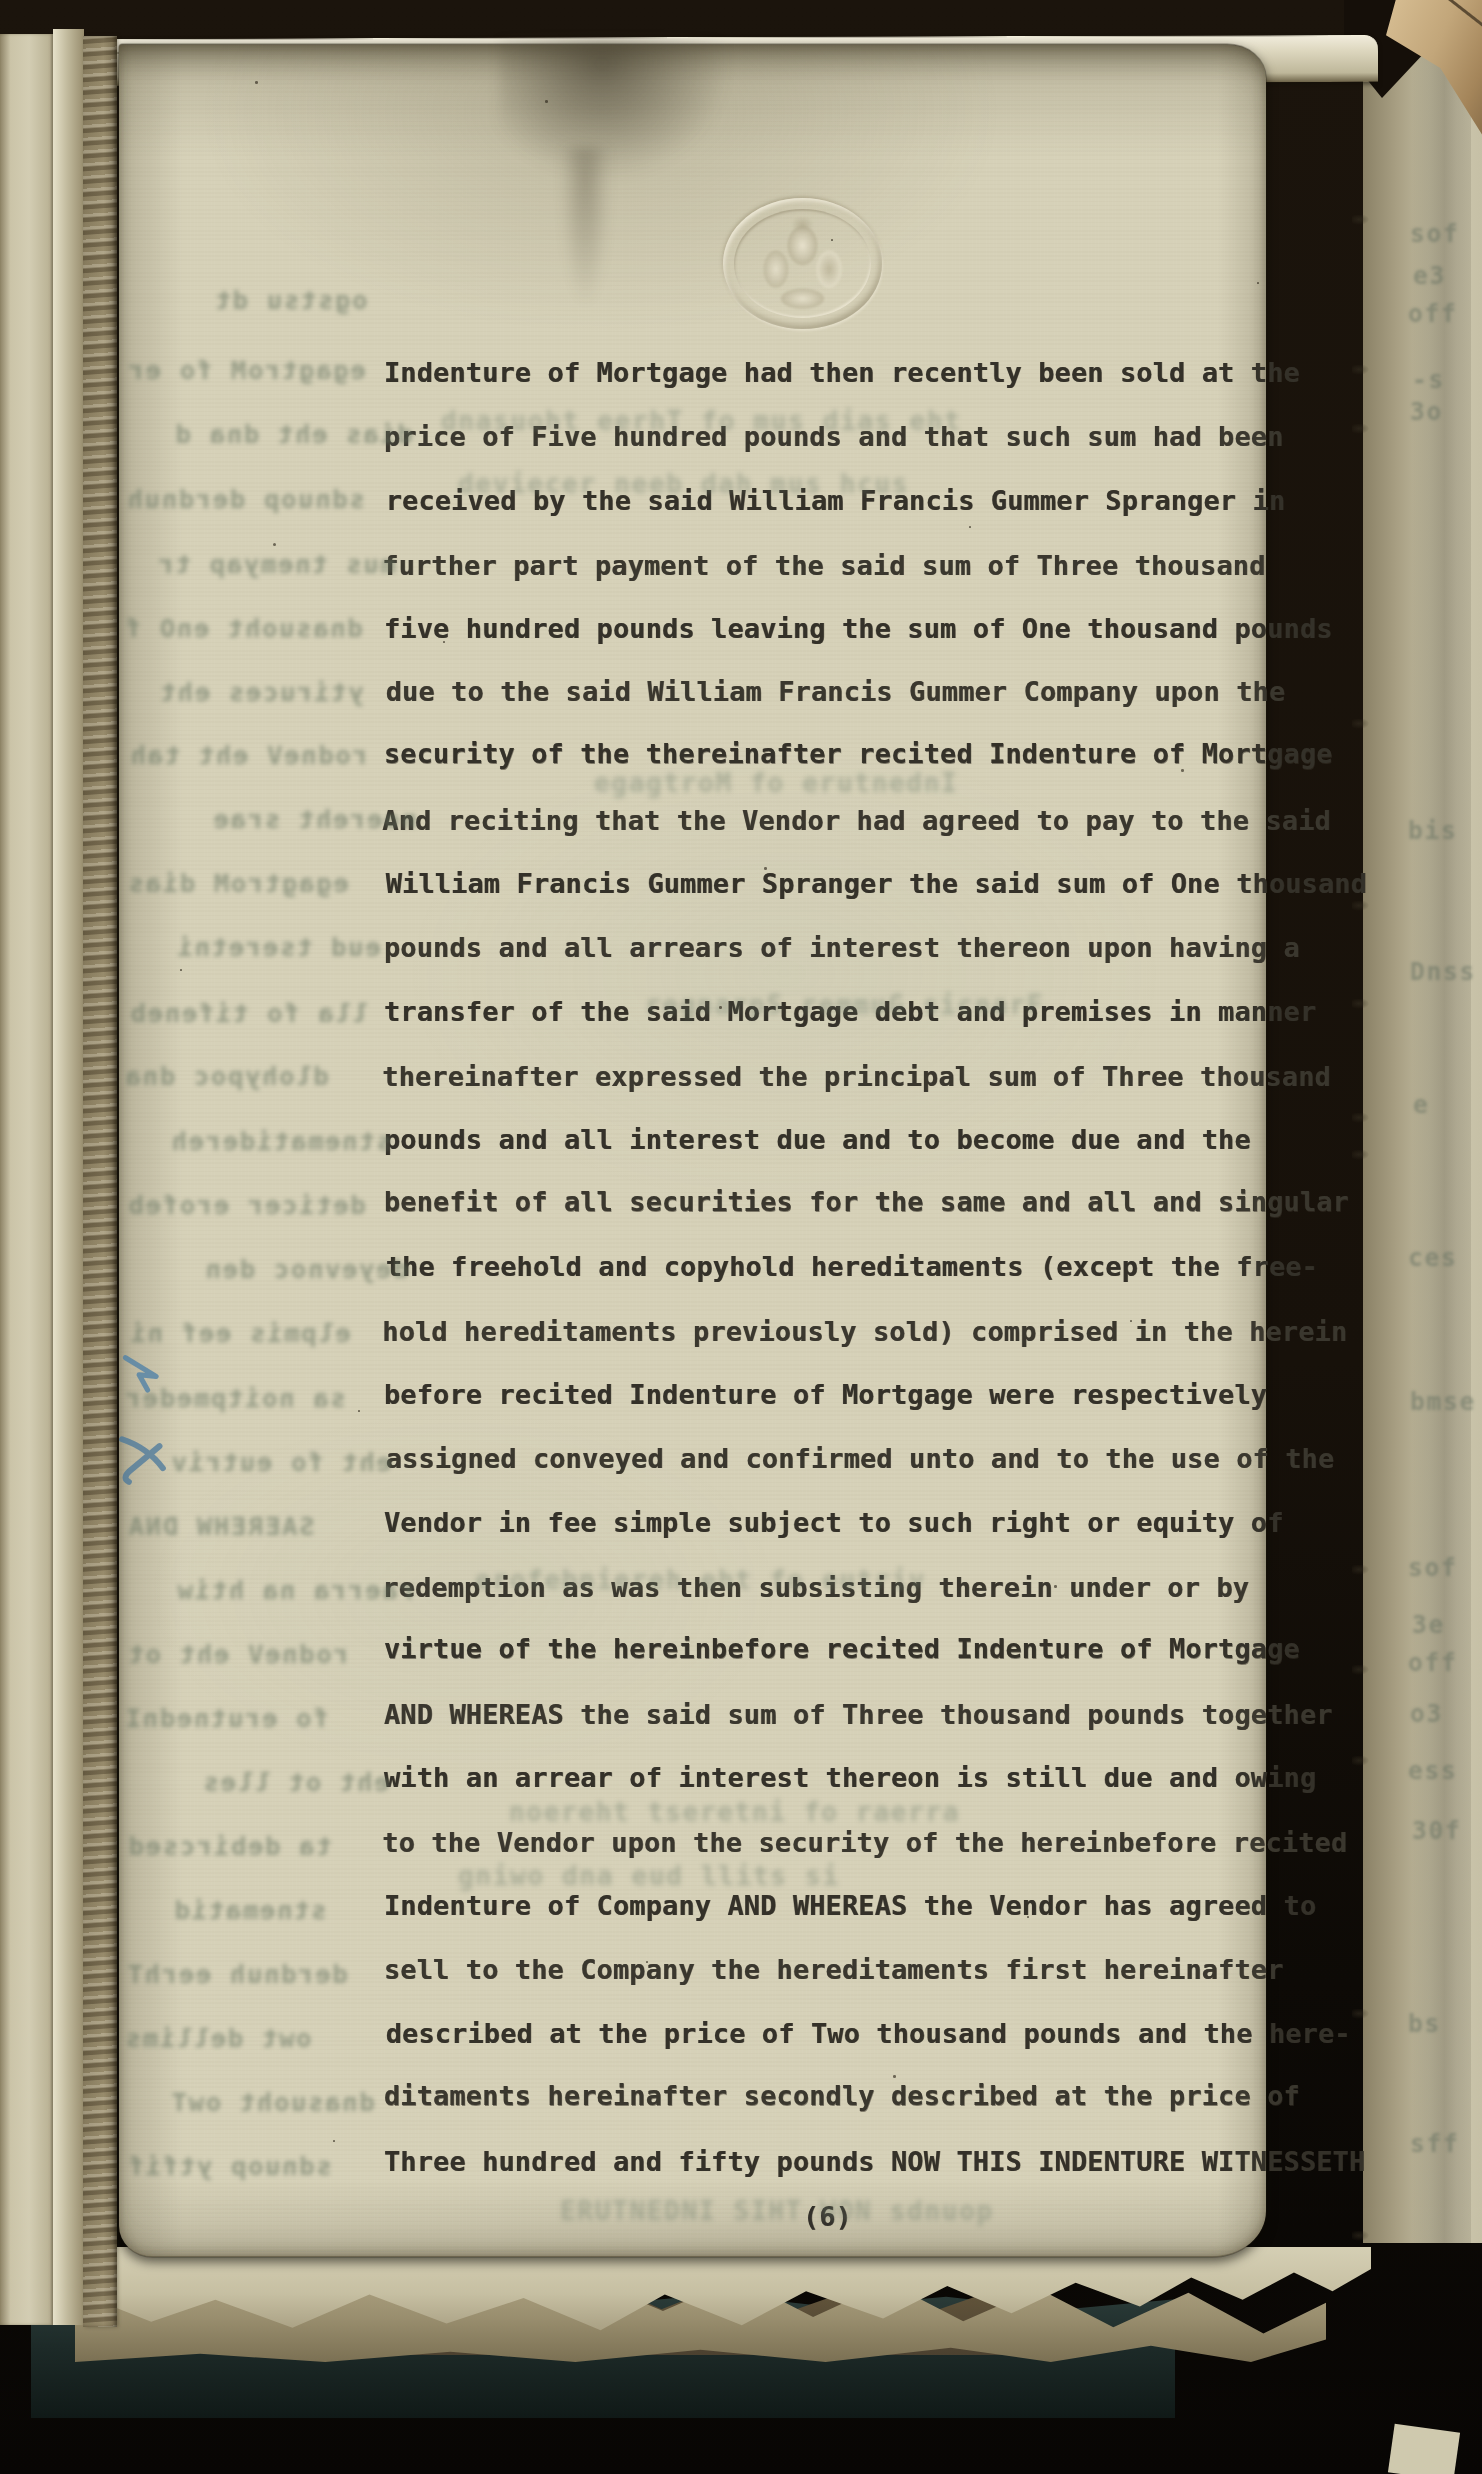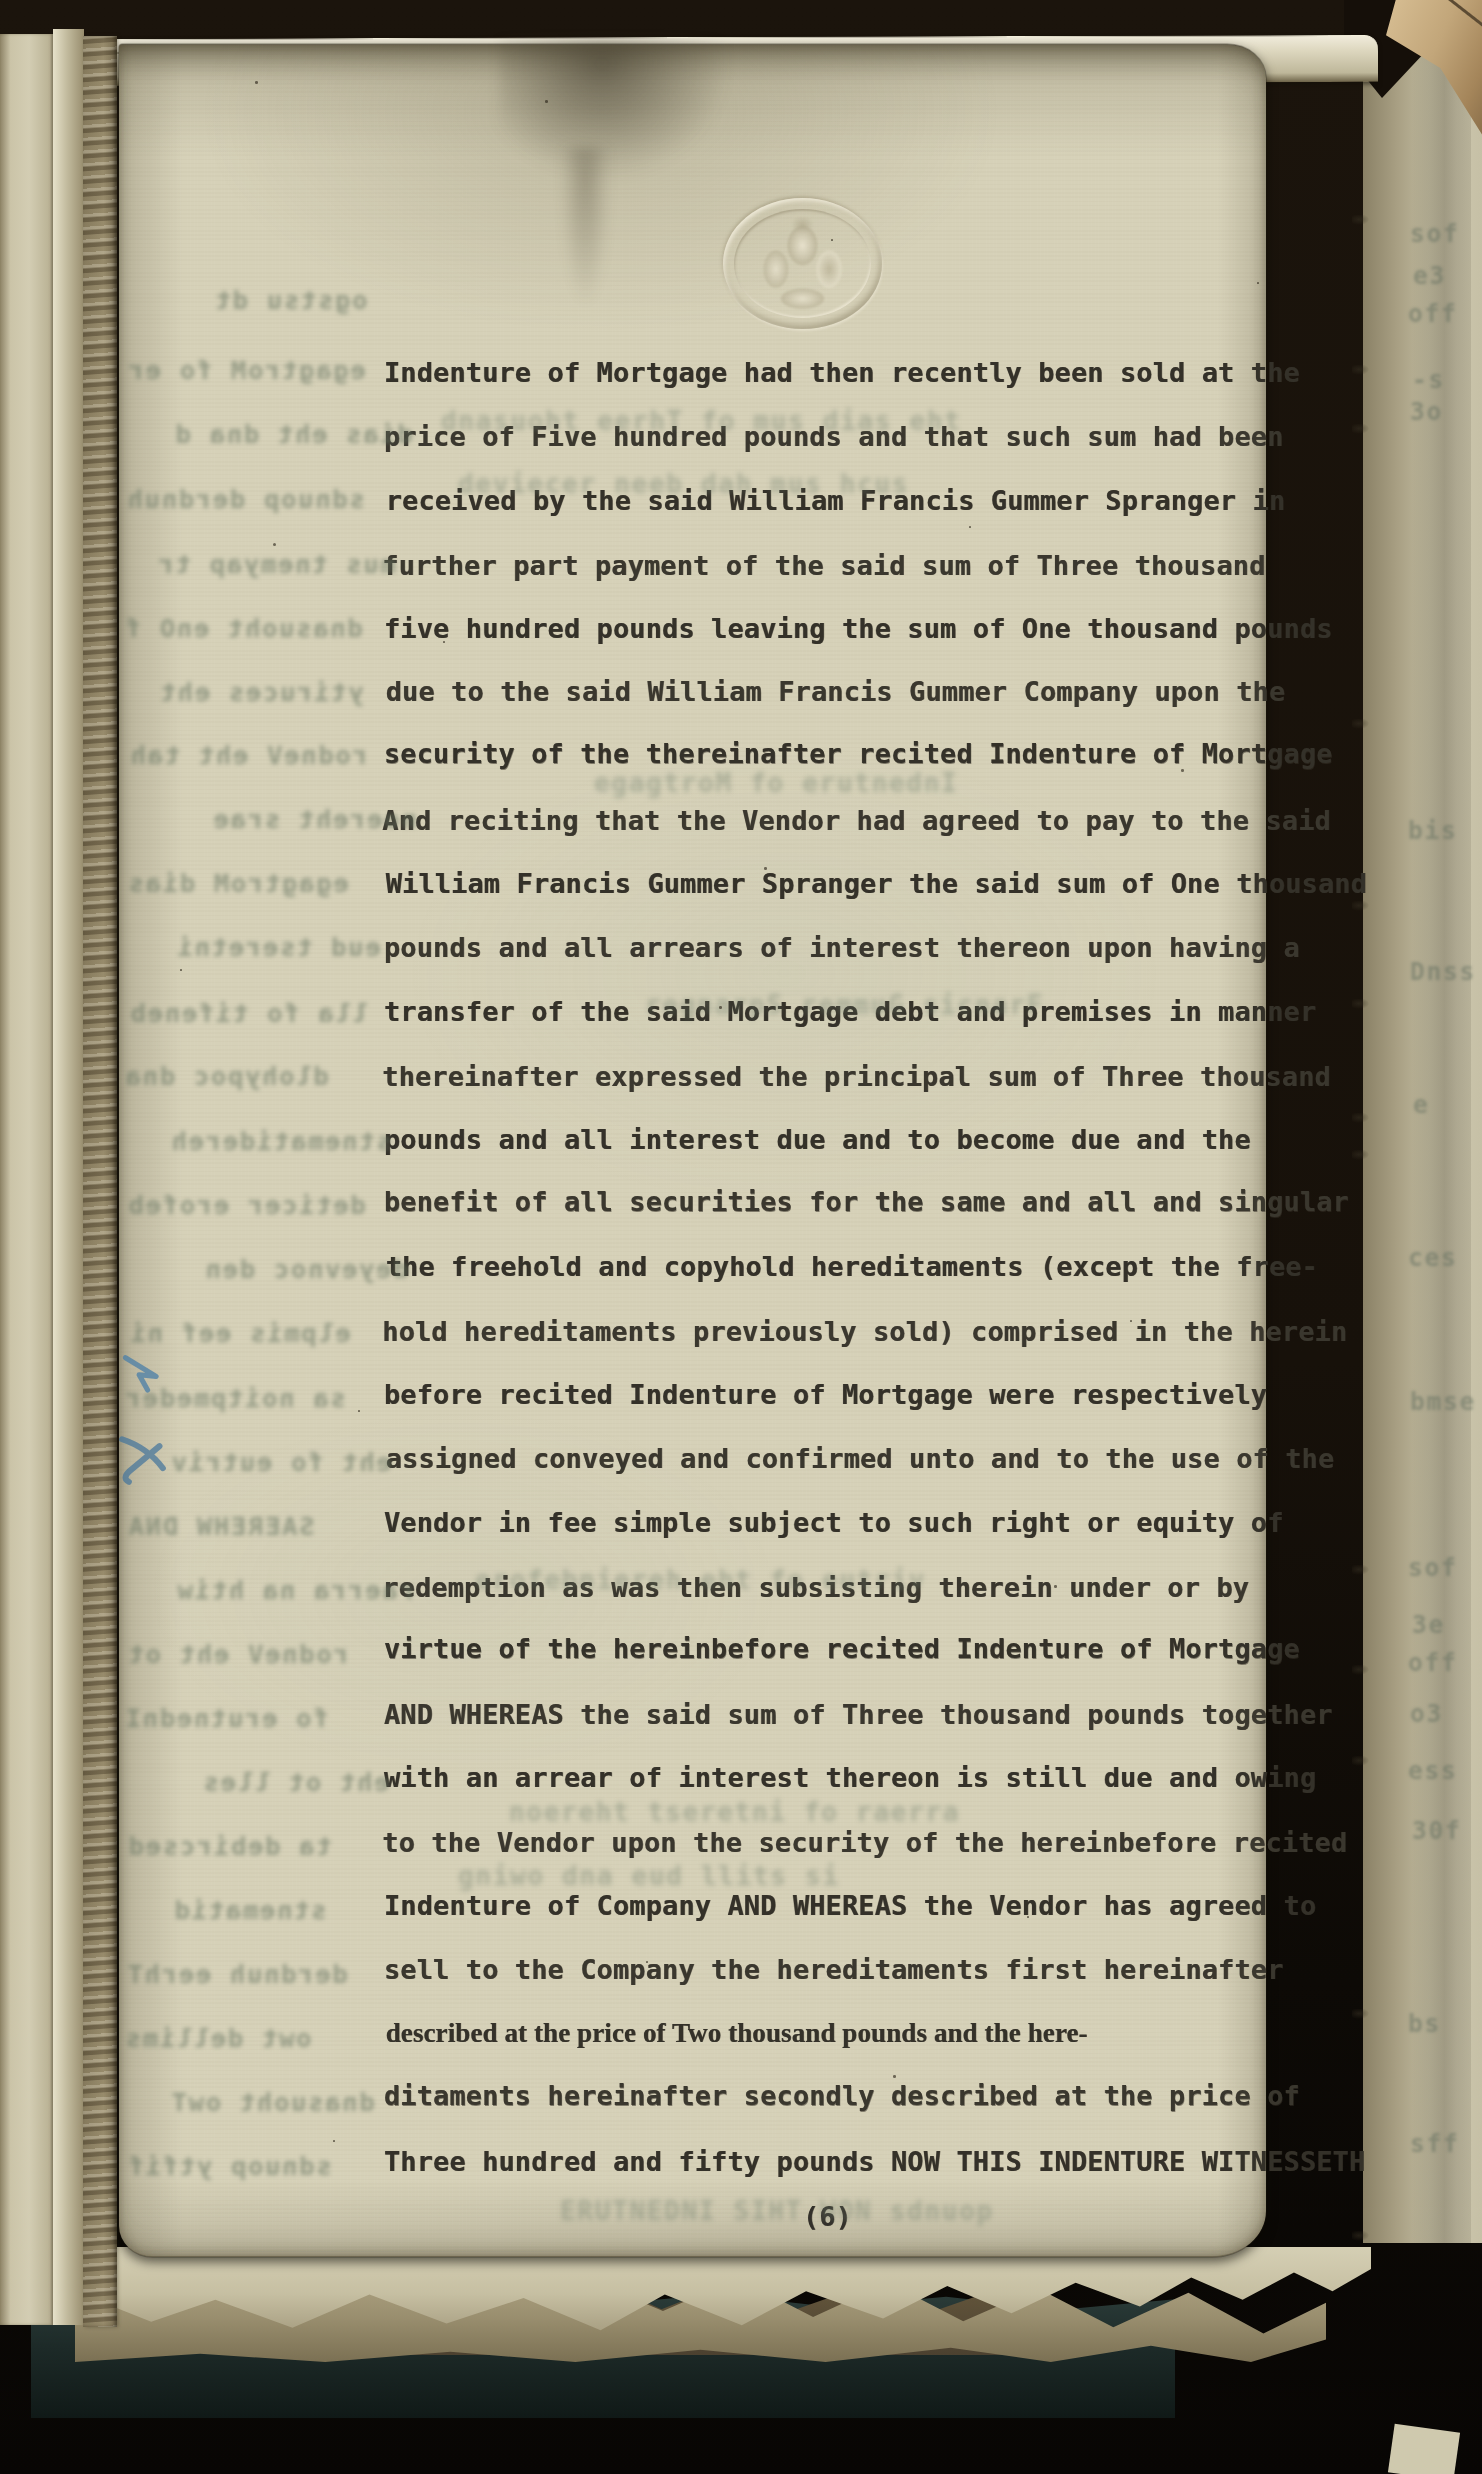--- a/index.html
+++ b/index.html
@@ -225,21 +225,21 @@
         <div class="line" style="top: 1335px;">before recited Indenture of Mortgage were respectively</div>
         <div class="line" style="top: 1399px;">assigned conveyed and confirmed unto and to the use of the</div>
         <div class="line" style="top: 1463px;">Vendor in fee simple subject to such right or equity of</div>
         <div class="line" style="top: 1527px;">redemption as was then subsisting therein under or by</div>
         <div class="line" style="top: 1591px;">virtue of the hereinbefore recited Indenture of Mortgage</div>
         <div class="line" style="top: 1655px;">AND WHEREAS the said sum of Three thousand pounds together</div>
         <div class="line" style="top: 1718px;">with an arrear of interest thereon is still due and owing</div>
         <div class="line" style="top: 1782px;">to the Vendor upon the security of the hereinbefore recited</div>
         <div class="line" style="top: 1846px;">Indenture of Company AND WHEREAS the Vendor has agreed to</div>
         <div class="line" style="top: 1910px;">sell to the Company the hereditaments first hereinafter</div>
-        <div class="line" style="top: 1974px; font-family: Liberation Serif, serif;">described at the price of Two thousand pounds and the here-</div>
+        <div class="line" style="top: 1974px;">described at the price of Two thousand pounds and the here-</div>
         <div class="line" style="top: 2038px;">ditaments hereinafter secondly described at the price of</div>
         <div class="line" style="top: 2102px;">Three hundred and fifty pounds NOW THIS INDENTURE WITNESSETH</div>
       </div>
     <div class="pagenum">(6)</div>
   </div>
 
   <div class="artifacts" id="artifacts">
       <div class="ghost mir" style="left: 214px; top: 285px;">ogstsu dt</div>
       <div class="ghost mir" style="left: 127px; top: 355px;">egagtroM fo er</div>
       <div class="ghost mir" style="left: 174px; top: 419px;">dias eht dna d</div>

